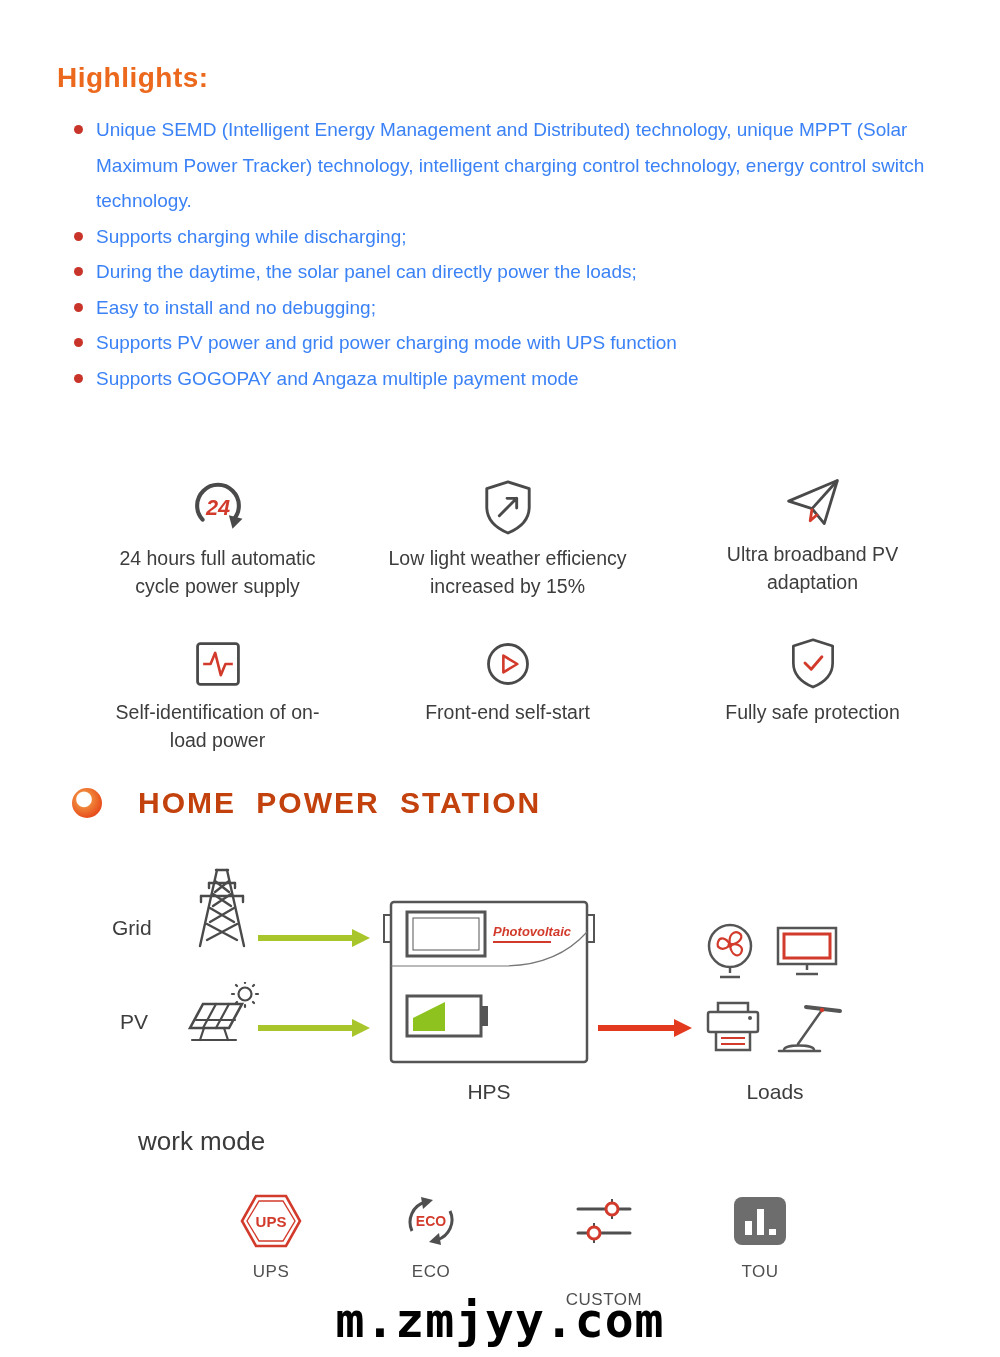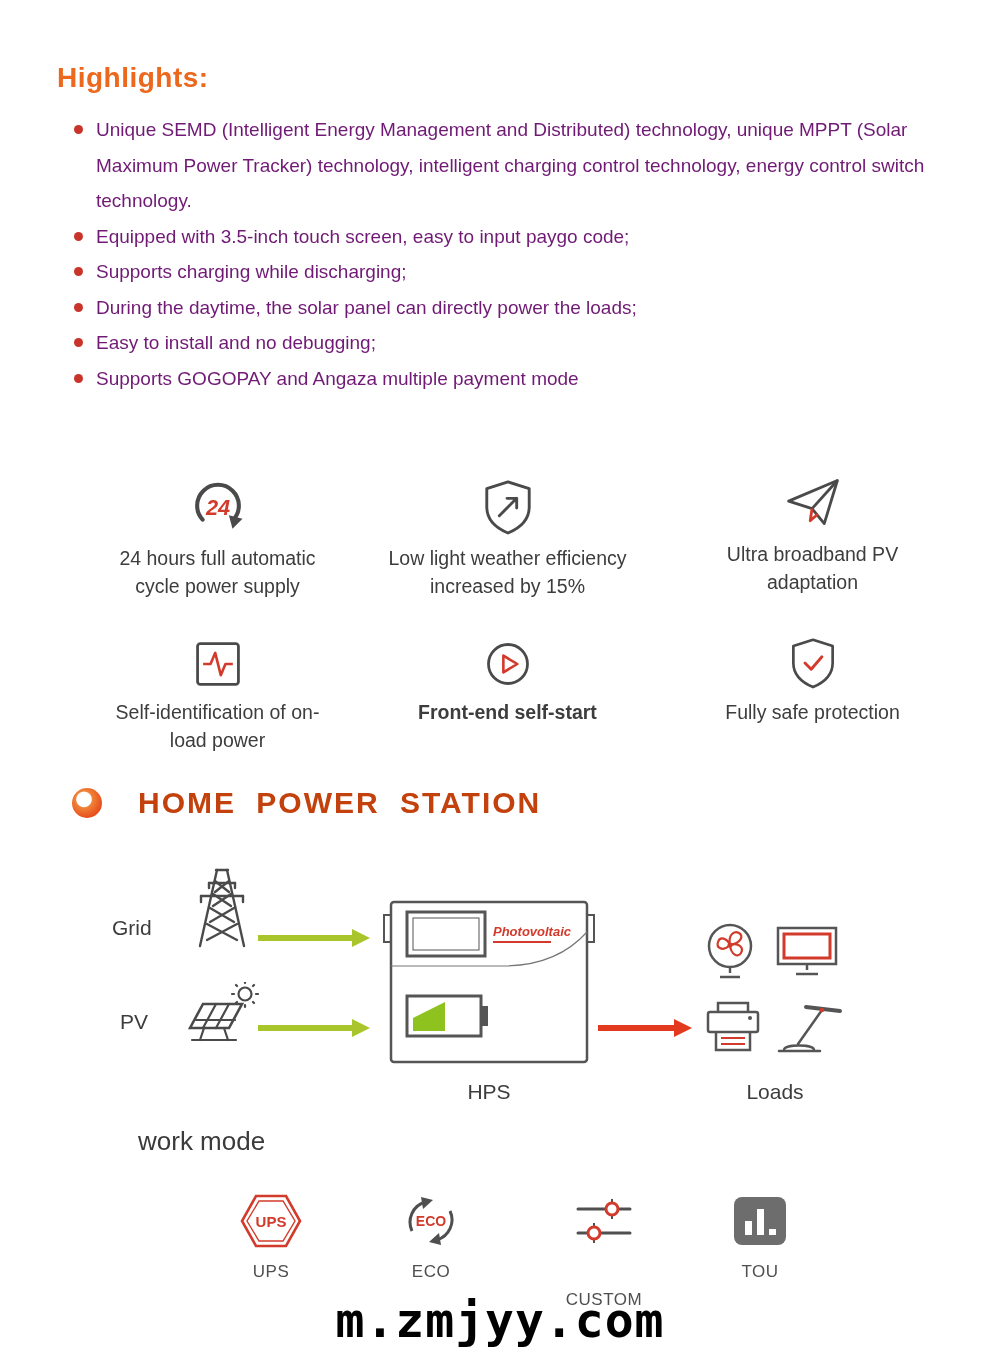--- a/index.html
+++ b/index.html
@@ -3,21 +3,21 @@
 <meta charset="utf-8">
 <style>
   * { margin:0; padding:0; box-sizing:border-box; }
   html,body { background:#ffffff; }
   body { font-family:"Liberation Sans", sans-serif; color:#3f3f3f; }
   .page { position:relative; width:1000px; height:1357px; background:#fff; overflow:hidden; }
 
   .highlights-title { position:absolute; left:57px; top:62px; font-size:28px; font-weight:bold; color:#ec681c; letter-spacing:0.5px; }
 
   .bullets { position:absolute; left:72px; top:112px; width:895px; list-style:none; }
-  .bullets li { position:relative; padding-left:24px; font-size:19px; line-height:35.5px; color:#701a75; }
+  .bullets li { position:relative; padding-left:24px; font-size:19px; line-height:35.5px; color:#3b82f6; }
   .bullets li::before { content:""; position:absolute; left:2px; top:13px; width:9px; height:9px; border-radius:50%; background:#c9342a; }
 
   .feature { position:absolute; display:flex; flex-direction:column; text-align:center; }
   .f-icon { height:62px; display:flex; align-items:flex-end; justify-content:center; }
   .f-label { margin-top:9px; font-size:19.5px; line-height:1.42; color:#3d3d3d; }
 
   .section-head { position:absolute; left:72px; top:786px; display:flex; align-items:center; }
   .section-dot { width:30px; height:30px; border-radius:50%;
                  background:radial-gradient(circle at 40% 38%, #ffffff 0 28%, #f08439 32%, #e84f1d 70%, #d63c12 100%); }
   .section-title { margin-left:36px; font-size:30px; font-weight:bold; color:#c2410c; letter-spacing:2px; word-spacing:10px; }
@@ -38,24 +38,24 @@
 </style>
 </head>
 <body>
 
 <div class="page">
 
   <div class="highlights-title">Highlights:</div>
 
   <ul class="bullets">
     <li>Unique SEMD (Intelligent Energy Management and Distributed) technology, unique MPPT (Solar Maximum Power Tracker) technology, intelligent charging control technology, energy control switch technology.</li>
-    <li>Equipped with 3.5-inch touch screen, easy to input paygo code;</li>
     <li>Supports charging while discharging;</li>
     <li>During the daytime, the solar panel can directly power the loads;</li>
     <li>Easy to install and no debugging;</li>
+    <li>Supports PV power and grid power charging mode with UPS function</li>
     <li>Supports GOGOPAY and Angaza multiple payment mode</li>
   </ul>
 
   <div class="feature" style="left:95px; top:474px; width:245px;">
     <div class="f-icon">
       <svg width="58" height="58" viewBox="0 0 64 64">
         <path d="M15 46 A 23 23 0 1 1 49 46" fill="none" stroke="#4a4a4a" stroke-width="4.5" stroke-linecap="round"></path>
         <polygon points="44,41 59,45 48,56" fill="#4a4a4a"></polygon>
         <text x="32" y="41" text-anchor="middle" font-size="24" font-weight="bold" font-style="italic" fill="#d23b2b">24</text>
       </svg>
@@ -87,21 +87,21 @@
   <div class="feature" style="left:110px; top:628px; width:215px;">
     <div class="f-icon">
       <svg width="52" height="52" viewBox="0 0 56 56">
         <rect x="6" y="6" width="44" height="44" rx="3" fill="none" stroke="#4a4a4a" stroke-width="3"></rect>
         <polyline points="12,28 20,28 25,16 31,40 36,28 44,28" fill="none" stroke="#d23b2b" stroke-width="2.8" stroke-linejoin="round"></polyline>
       </svg>
     </div>
     <div class="f-label">Self-identification of on-load power</div>
   </div>
 
-  <div class="feature" style="left:400px; top:628px; width:215px;font-weight:bold;">
+  <div class="feature" style="left:400px; top:628px; width:215px;">
     <div class="f-icon">
       <svg width="52" height="52" viewBox="0 0 56 56">
         <circle cx="28" cy="28" r="21" fill="none" stroke="#4a4a4a" stroke-width="3"></circle>
         <path d="M23 19 L38 28 L23 37 Z" fill="none" stroke="#d23b2b" stroke-width="2.8" stroke-linejoin="round"></path>
       </svg>
     </div>
     <div class="f-label">Front-end self-start</div>
   </div>
 
   <div class="feature" style="left:705px; top:628px; width:215px;">

